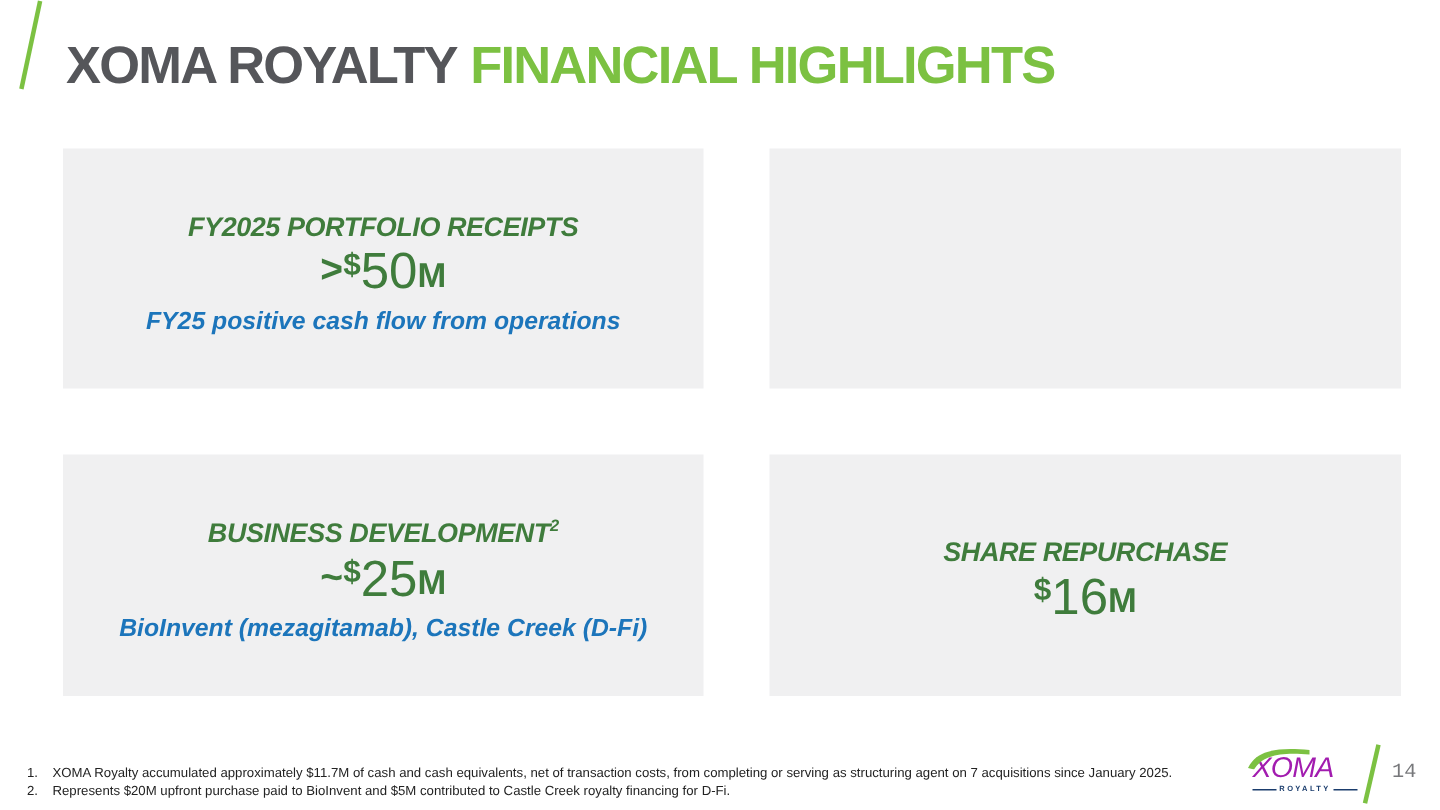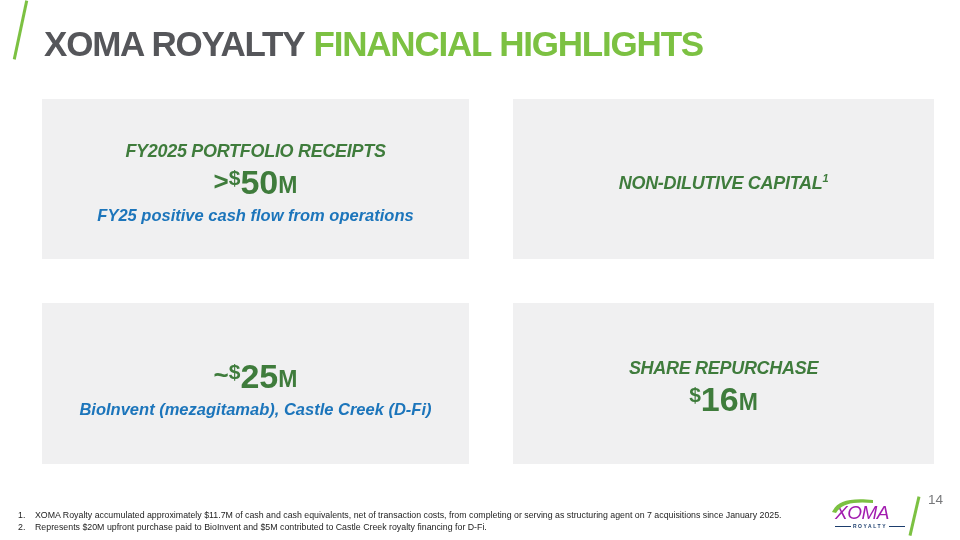--- a/index.html
+++ b/index.html
@@ -45,21 +45,21 @@
     font-size:18px;font-weight:bold;font-style:italic;
     letter-spacing:-0.3px;color:#3F7C3C;line-height:1.15;
   }
   .card-heading sup{font-size:11px;}
   .card-value{
     margin:3px 0 2px 0;
     color:#3F7C3C;line-height:1;white-space:nowrap;
   }
   .v-prefix{font-size:26px;font-weight:bold;vertical-align:4px;}
   .v-cur{font-size:21px;font-weight:bold;vertical-align:9px;}
-  .v-num{font-size:34px;font-weight:bold;}
+  .v-num{font-size:34px;font-weight:normal;}
   .v-unit{font-size:23px;font-weight:bold;vertical-align:1px;}
   .card-sub{
     margin:5px 0 0 0;
     font-size:16.5px;font-weight:bold;font-style:italic;
     color:#1C75BB;line-height:1.2;
   }
 
   
   .footnotes{position:absolute;left:18px;top:509px;}
   .footnote-row{display:flex;line-height:12px;}
@@ -81,45 +81,45 @@
   .logo-royalty .word{
     font-size:5px;font-weight:bold;letter-spacing:1.6px;line-height:1;
   }
   .logo-rule{flex:1;height:1px;background:#1B3D6D;}
   .logo-slash{
     position:absolute;left:913px;top:496px;
     width:2.5px;height:40px;background:#7CC142;
     transform:rotate(13deg);
   }
   .page-number{
-    position:absolute;left:928px;top:492px;
-    font-size:13.5px;color:#77787B;
+    position:absolute;left:928px;top:508px;
+    font-size:13.5px;color:#77787B;font-family:Liberation Mono, monospace;
   }
 </style>
 </head>
 <body>
 
 <div class="slide">
 
   <div class="title-slash"></div>
   <h1 class="page-title"><span>XOMA ROYALTY</span><span class="hl">FINANCIAL HIGHLIGHTS</span></h1>
 
   <main class="grid">
 
     <section class="card">
       <h2 class="card-heading"><span>FY2025 PORTFOLIO RECEIPTS</span><sup></sup></h2>
       <div class="card-value"><span class="v-prefix">&gt;</span><span class="v-cur">$</span><span class="v-num">50</span><span class="v-unit">M</span></div>
       <p class="card-sub">FY25 positive cash flow from operations</p>
     </section>
 
     <section class="card">
-      <h2 class="card-heading"><span>NON-DILUTIVE CAPITAL</span><sup>1</sup></h2>
     </section>
 
     <section class="card">
+      <h2 class="card-heading"><span>BUSINESS DEVELOPMENT</span><sup>2</sup></h2>
       <div class="card-value"><span class="v-prefix">~</span><span class="v-cur">$</span><span class="v-num">25</span><span class="v-unit">M</span></div>
       <p class="card-sub">BioInvent (mezagitamab), Castle Creek (D-Fi)</p>
     </section>
 
     <section class="card">
       <h2 class="card-heading"><span>SHARE REPURCHASE</span><sup></sup></h2>
       <div class="card-value"><span class="v-prefix"></span><span class="v-cur">$</span><span class="v-num">16</span><span class="v-unit">M</span></div>
     </section>
 
   </main>

